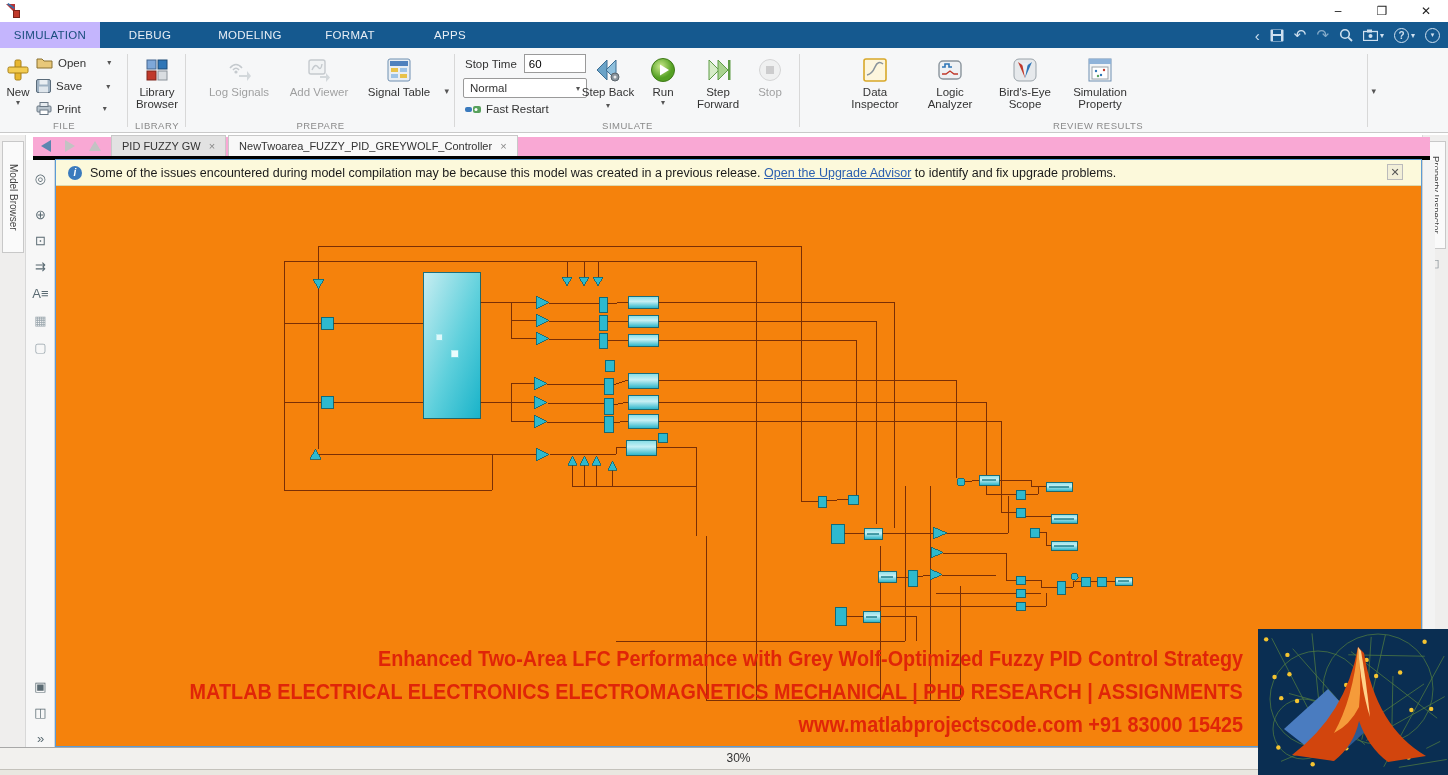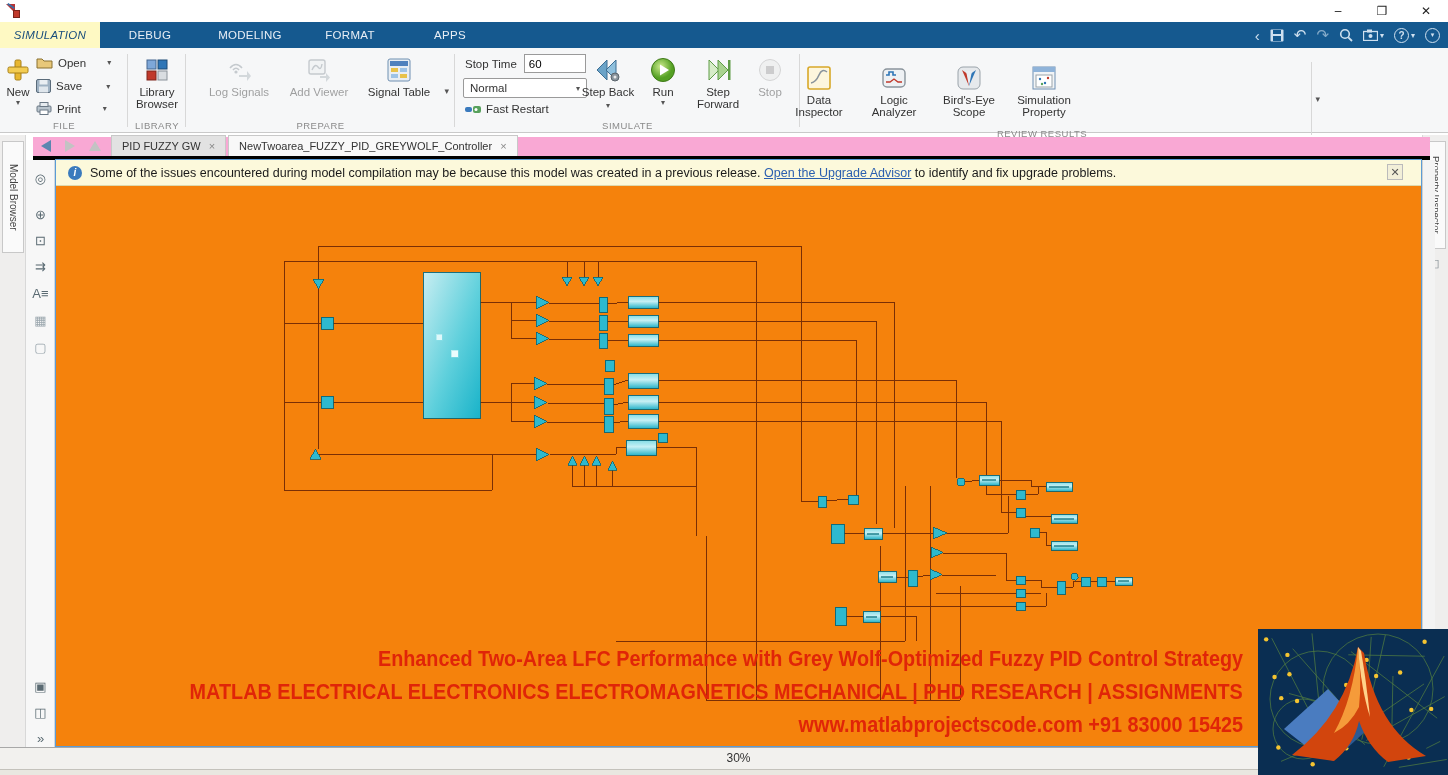--- a/index.html
+++ b/index.html
@@ -12,21 +12,21 @@
   .sl-icon .a { position:absolute; left:0; top:0; width:0; height:0; border-left:9px solid #b33; border-top:9px solid transparent; transform:rotate(180deg); }
   .sl-icon .b { position:absolute; right:0; bottom:0; width:7px; height:8px; background:#c0392b; border:1px solid #7a241a; }
   .sl-icon .c { position:absolute; left:1px; top:1px; width:8px; height:2px; background:#3a6ea5; transform:rotate(35deg); }
   .title-text { font-size:12px; color:#1a1a1a; }
   .win-btns { position:absolute; right:0; top:0; height:22px; display:flex; }
   .win-btn { width:44px; height:22px; display:flex; align-items:center; justify-content:center; font-size:12px; color:#222; }
 
   
   .ribbon-tabs { position:absolute; left:0; top:22px; width:1448px; height:26px; background:#15598F; display:flex; }
   .rtab { width:100px; height:26px; display:flex; align-items:center; justify-content:center; font-size:11.5px; color:#e8eef5; letter-spacing:.3px; }
-  .rtab.active { background:#fef9c3; color:#1a4e7d;font-style:italic; }
+  .rtab.active { background:#c4b5fd; color:#1a4e7d; }
   .qat { position:absolute; right:8px; top:22px; height:26px; display:flex; align-items:center; gap:10px; color:#cfe0ef; font-size:13px; }
   .qat .qi { display:flex; align-items:center; gap:2px; }
   .qat svg { display:block; }
   .qat .caret { font-size:8px; }
   .qat .circ { width:15px; height:15px; border:1.4px solid #cfe0ef; border-radius:50%; display:flex; align-items:center; justify-content:center; font-size:7px; }
 
   
   .toolbar { position:absolute; left:0; top:48px; width:1448px; height:85px; background:#f6f7f8; border-bottom:1px solid #c9c9c9; }
   .tgroup { position:absolute; top:0; height:85px; }
   .tgroup .glabel { position:absolute; left:0; right:0; bottom:2px; text-align:center; font-size:9.5px; color:#8a8a8a; letter-spacing:.5px; }
@@ -295,21 +295,21 @@
               <circle cx="13" cy="13" r="10.5" fill="#e8e8e8" stroke="#aaa"></circle>
               <rect x="9" y="9" width="8" height="8" fill="#9a9a9a"></rect>
             </svg>
         </div>
         <span>Stop</span>
       </div>
       <div class="glabel">SIMULATE</div>
       <div class="vsep" style="right:0;"></div>
     </div>
 
-    <div class="tgroup" style="left:772px; width:540px;margin-top:8px;">
+    <div class="tgroup" style="left:828px; width:540px;">
       <div class="bigbtn" style="left:12px;">
         <div class="bicon">
           <svg class="icon26" width="24" height="24">
               <rect x="1" y="1" width="22" height="22" rx="2" fill="#fdf6dd" stroke="#d8a829" stroke-width="1.6"></rect>
               <path d="M4,17 Q9,16 12,9 T20,6" fill="none" stroke="#8a949c" stroke-width="1.6"></path>
             </svg>
         </div>
         <span>Data Inspector</span>
       </div>
       <div class="bigbtn" style="left:87px;">

